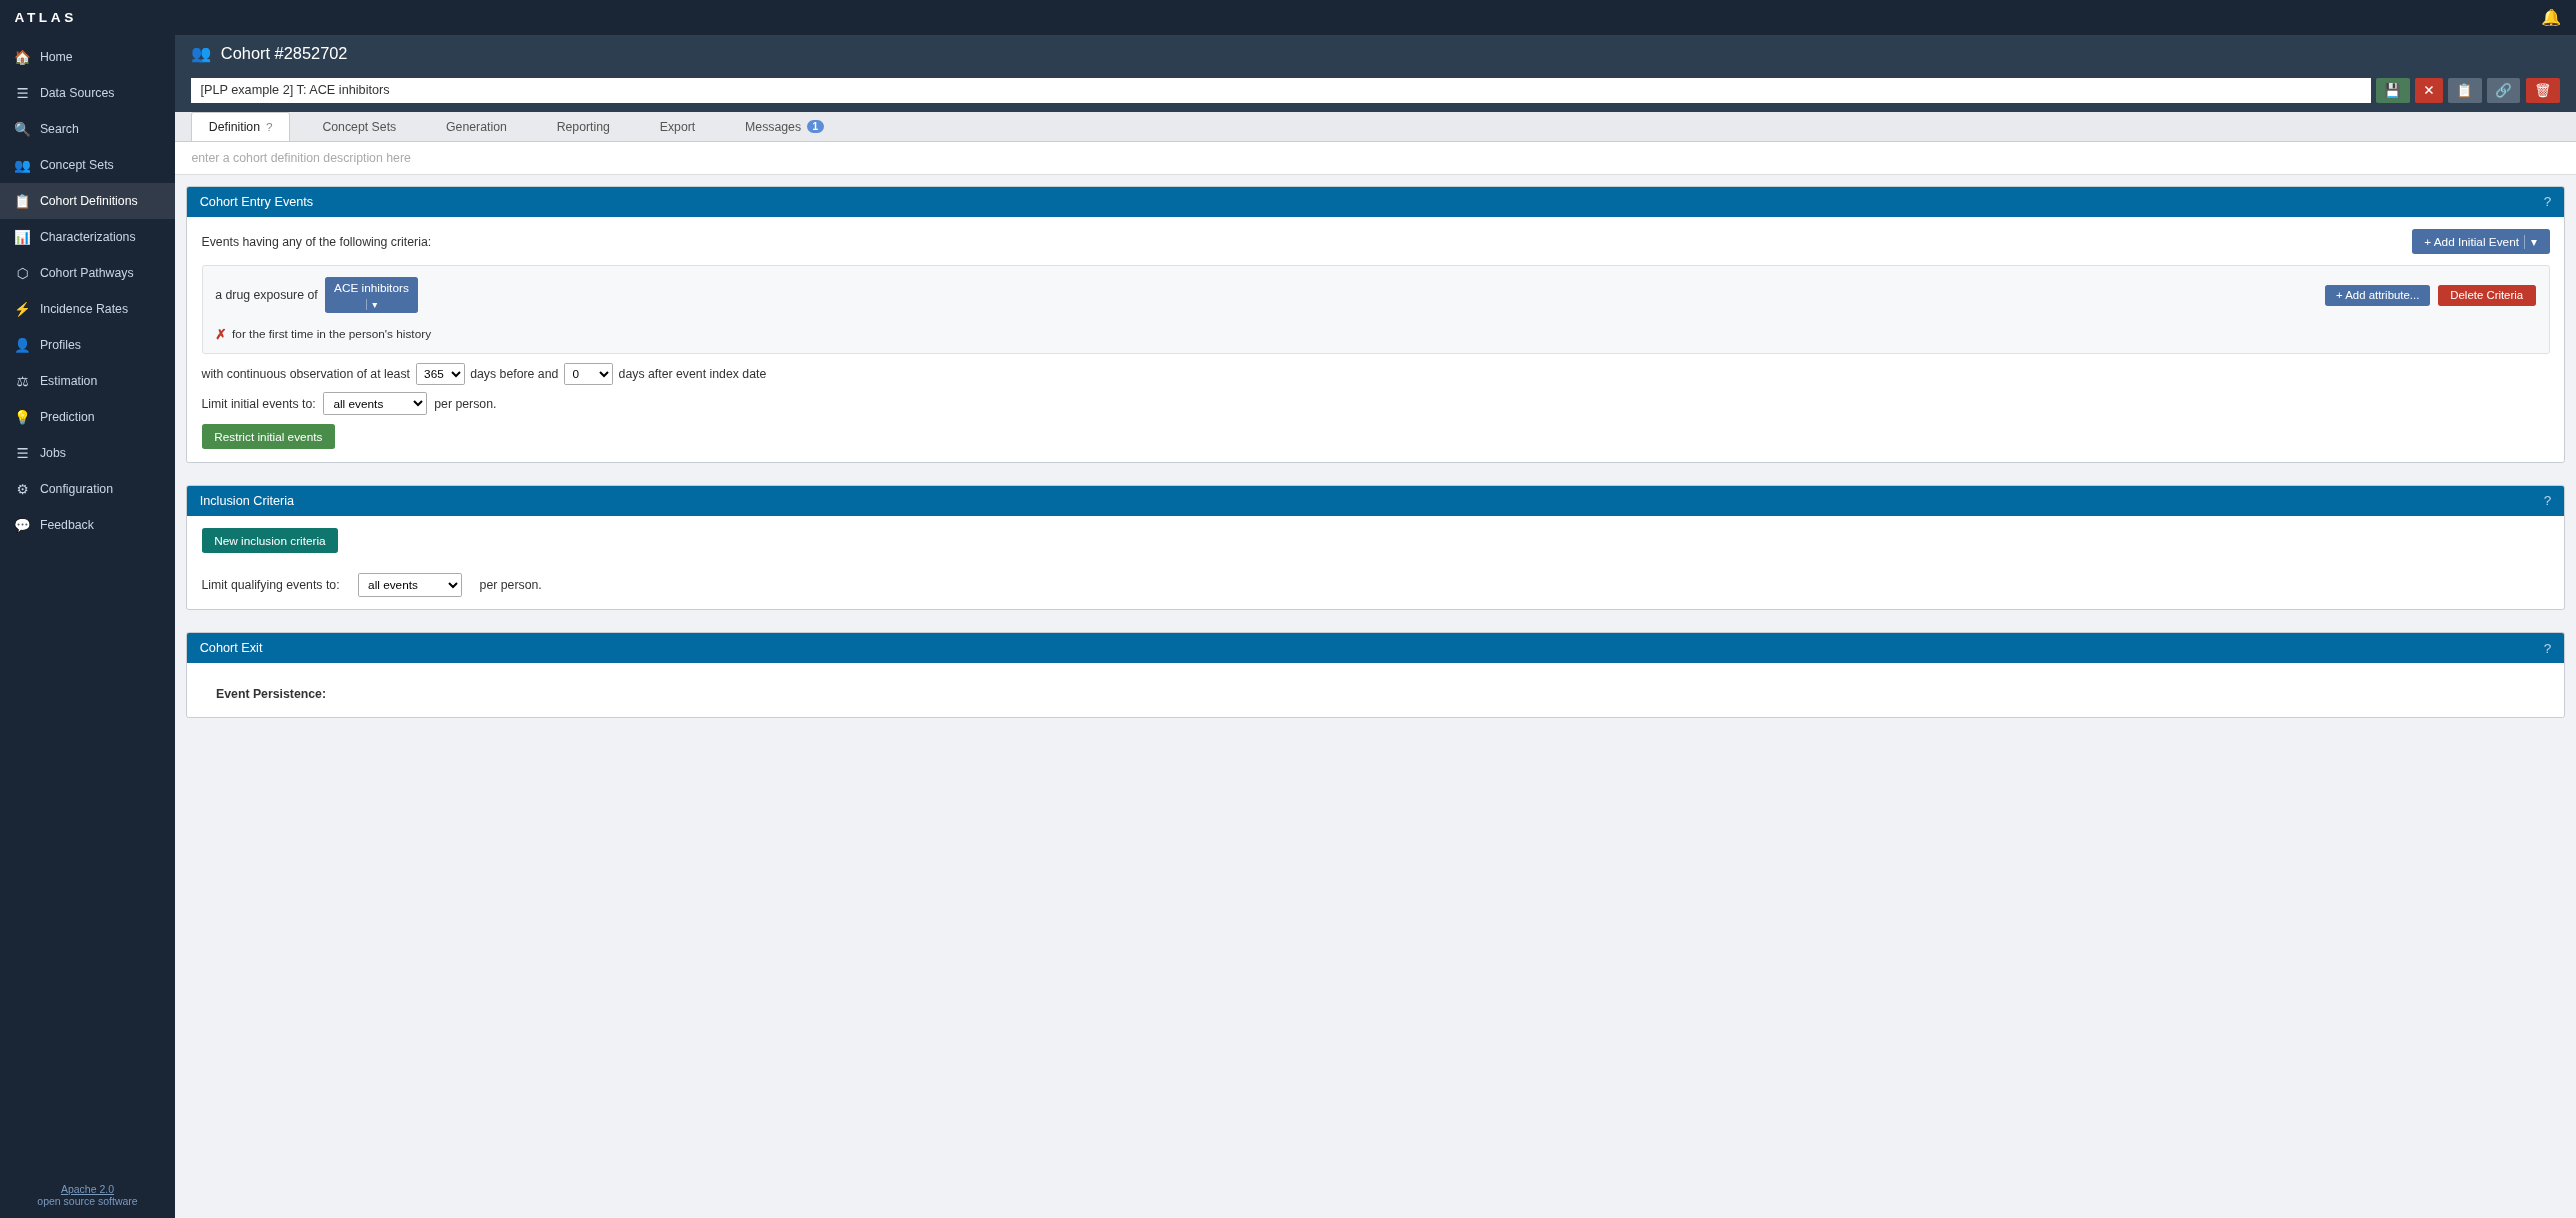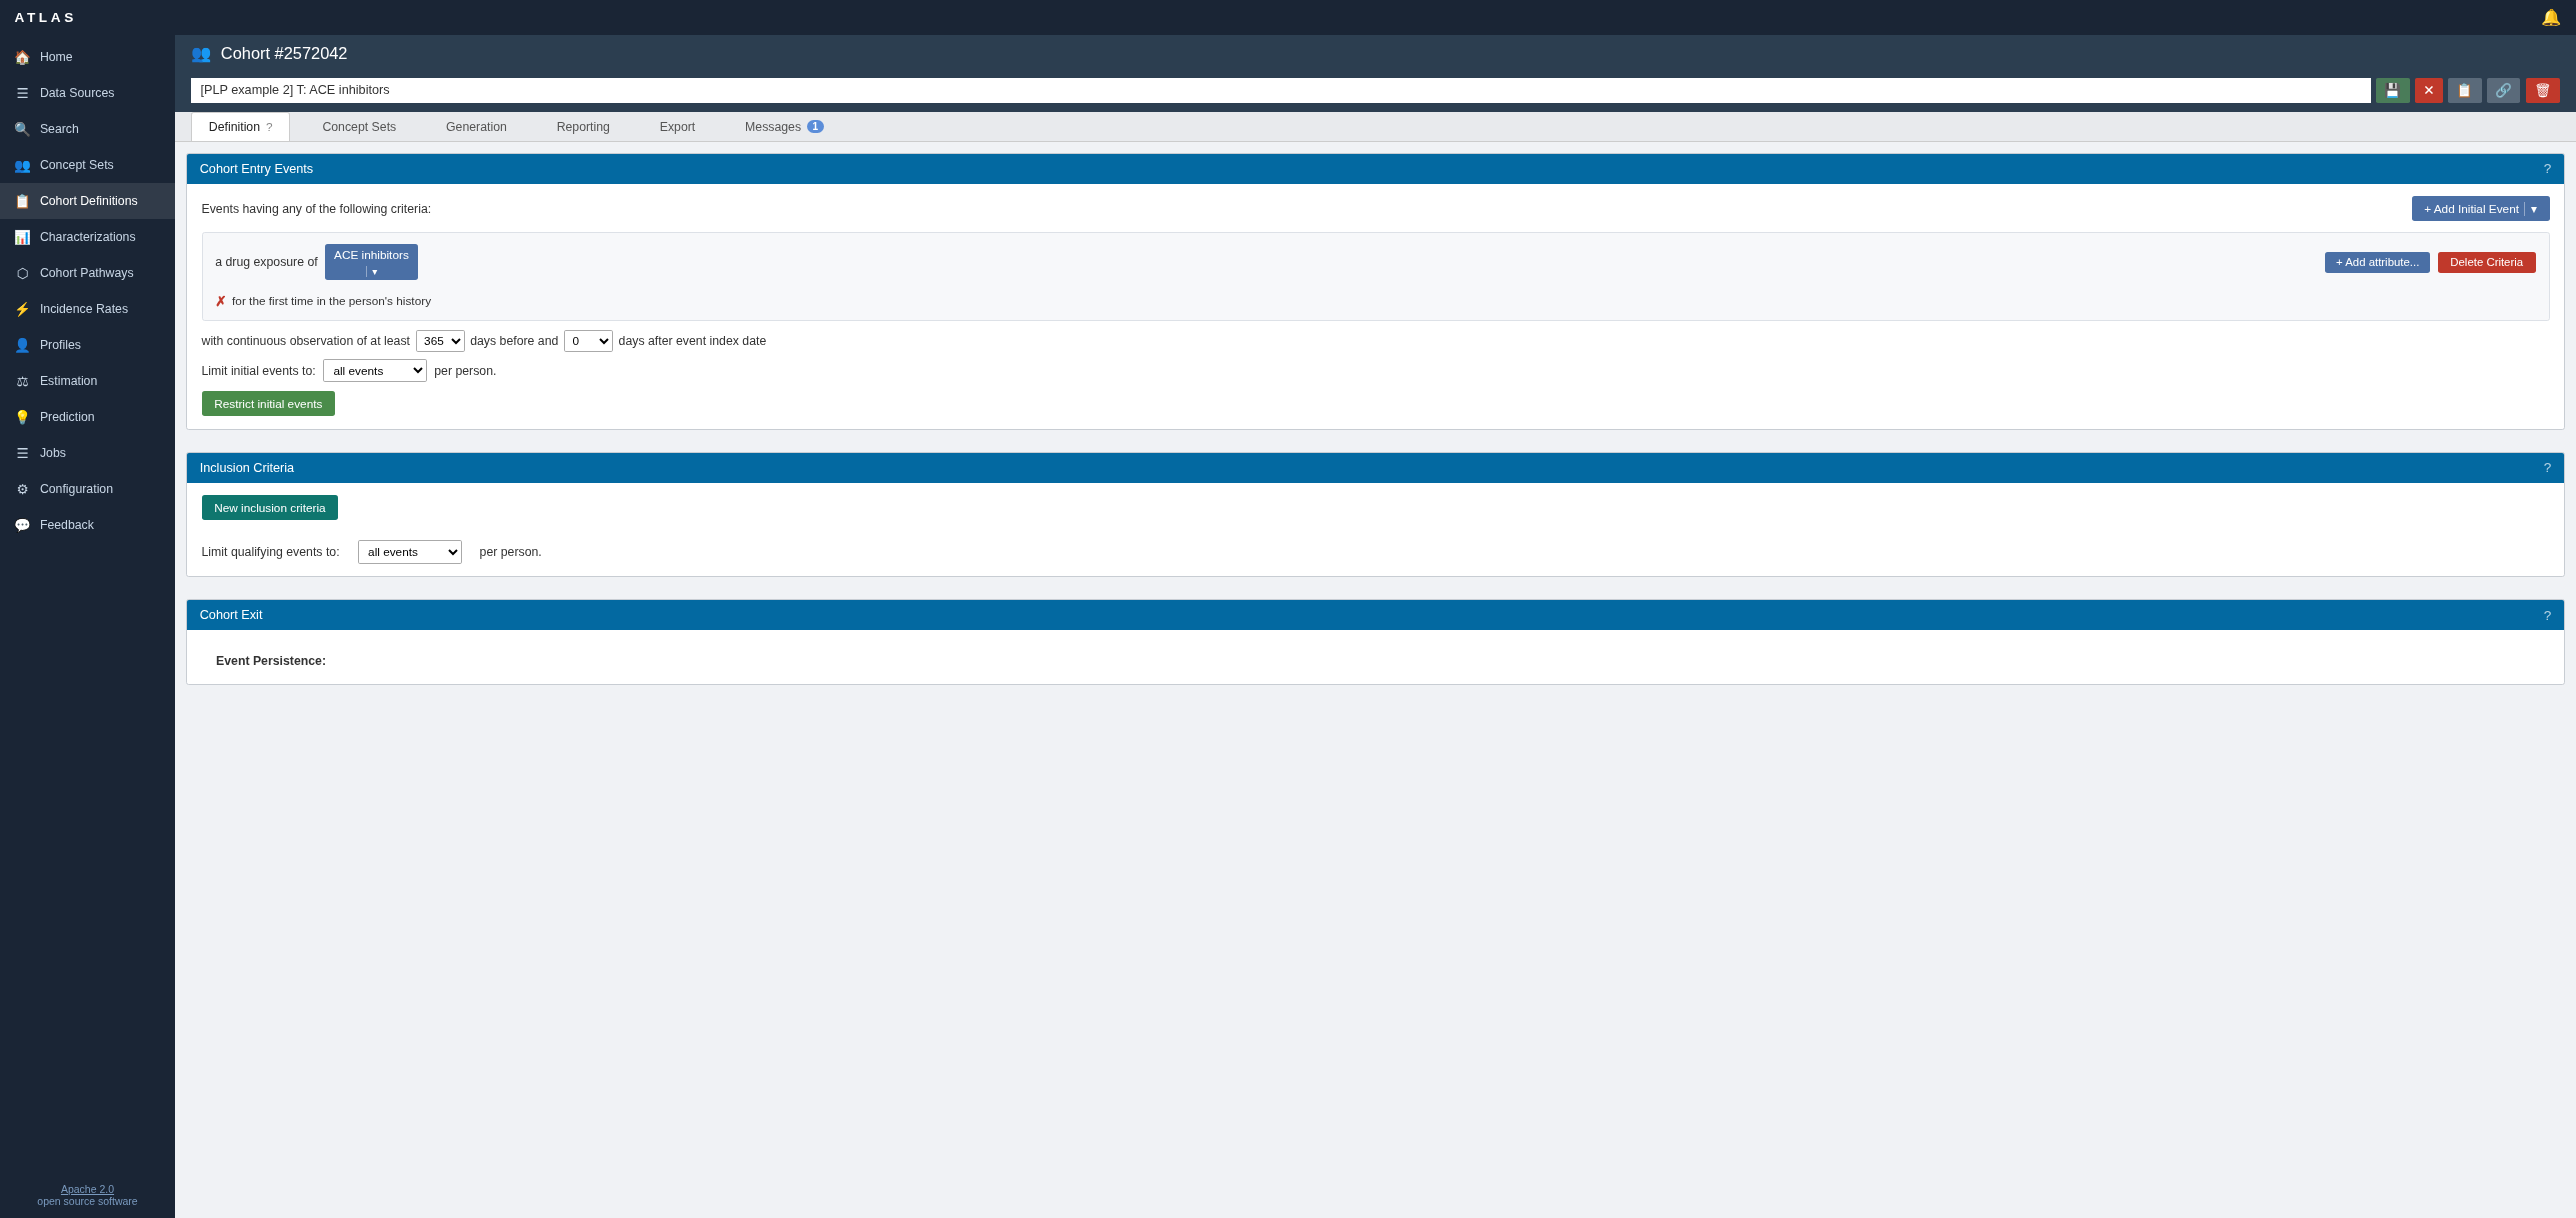--- a/index.html
+++ b/index.html
@@ -422,21 +422,21 @@
     <div class="sidebar-footer">
       <a>Apache 2.0</a><br>
       <span>open source software</span>
     </div>
   </nav>
 
   <div class="main">
 
     <div class="page-header">
       <span class="page-header-icon">👥</span>
-      <span class="page-header-title">Cohort #2572042</span>
+      <span class="page-header-title">Cohort #2852702</span>
     </div>
 
     <div class="cohort-toolbar">
       <input class="cohort-name-input" type="text" value="[PLP example 2] T: ACE inhibitors" style="">
       <button class="toolbar-btn btn-save">💾</button>
       <button class="toolbar-btn btn-close">✕</button>
       <button class="toolbar-btn btn-copy">📋</button>
       <button class="toolbar-btn btn-link">🔗</button>
       <button class="toolbar-btn btn-delete">🗑</button>
     </div>
@@ -459,20 +459,23 @@
           <div class="tab">
             <span>Export</span>
           </div>
           <div class="tab">
             <span>Messages</span>
             <span class="tab-badge">1</span>
           </div>
         </div>
     </div>
 
+    <div class="description-area">
+      <span>enter a cohort definition description here</span>
+    </div>
 
     <div class="section">
       <div class="section-header">
         <span>Cohort Entry Events</span>
         <span class="section-header-help">?</span>
       </div>
       <div class="section-body">
         <div class="events-header-row">
           <span class="events-label">Events having any of the following criteria:</span>
           <button class="btn-add-initial">

